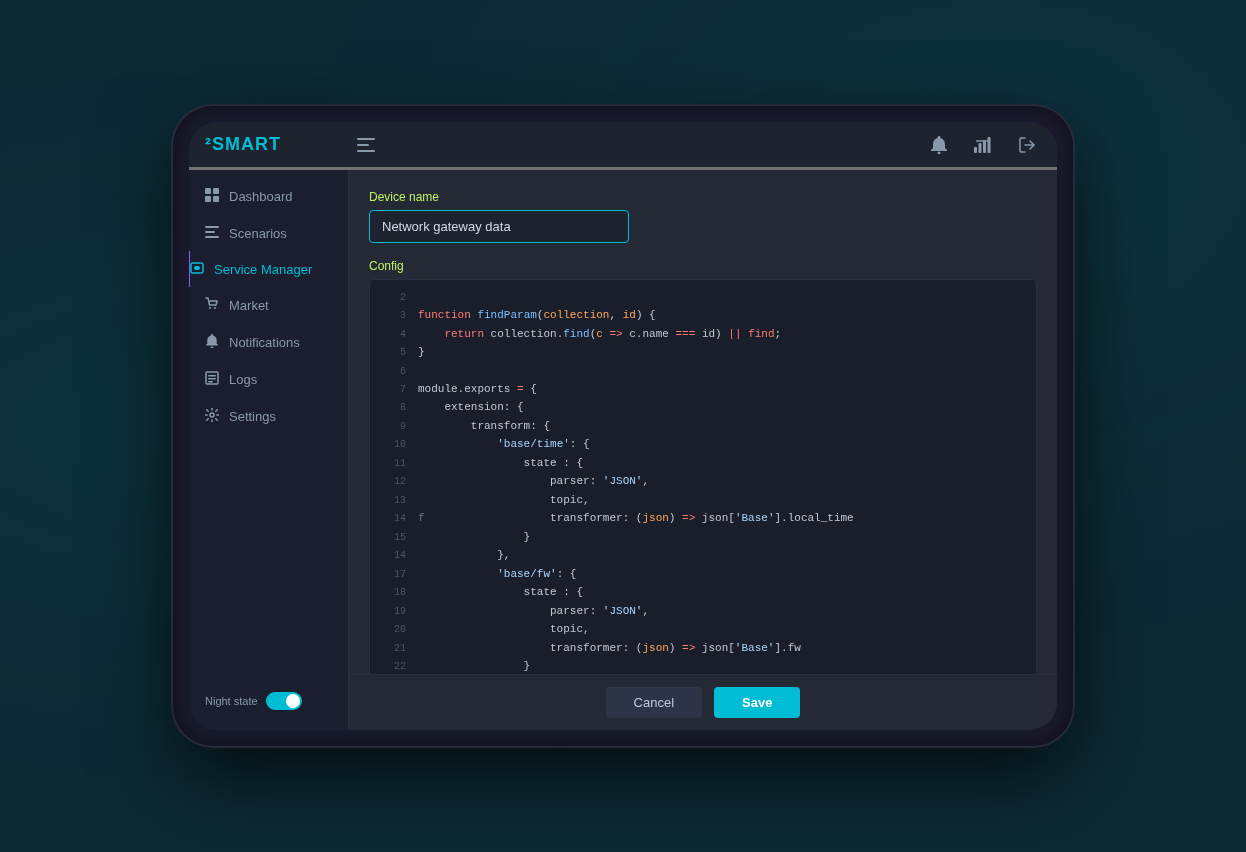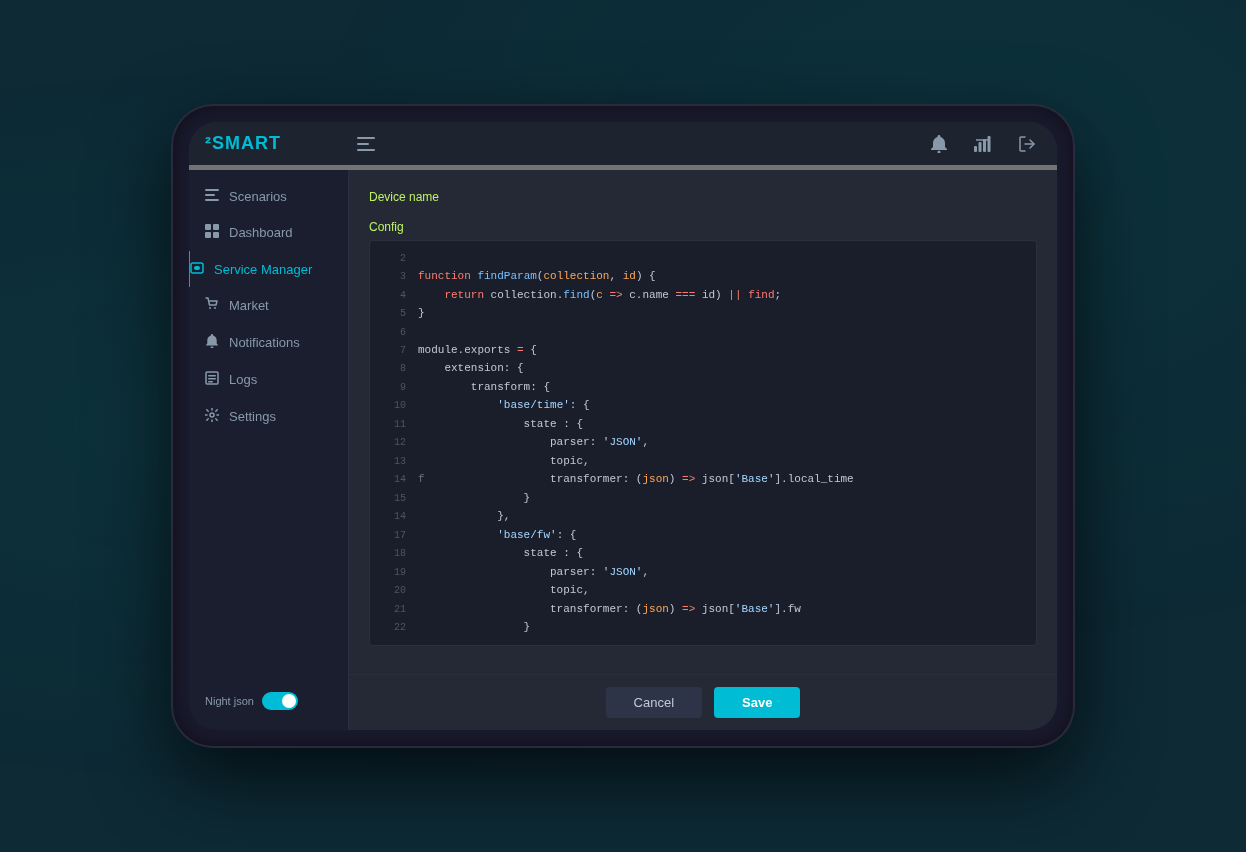--- a/index.html
+++ b/index.html
@@ -48,21 +48,21 @@
     }
 
     
     .top-bar {
       background: #1e2330;
       height: 48px;
       display: flex;
       align-items: center;
       justify-content: space-between;
       padding: 0 16px 0 0;
-      border-bottom: 5px solid #737373;
+      border-bottom: 3px solid #737373;
       flex-shrink: 0;
     }
 
     .logo {
       display: flex;
       align-items: center;
       padding: 0 16px;
       width: 160px;
     }
 
@@ -341,41 +341,41 @@
         </div>
       </div>
     </div>
 
     <div class="main-layout">
 
       <div class="sidebar">
 
         <div class="sidebar-item">
           <span class="item-icon">
-            <svg width="14" height="12" viewBox="0 0 14 12" fill="none">
-              <rect y="0" width="14" height="2" rx="1" fill="#8899aa"></rect>
-              <rect y="5" width="10" height="2" rx="1" fill="#8899aa"></rect>
-              <rect y="10" width="14" height="2" rx="1" fill="#8899aa"></rect>
-            </svg>
-          </span>
-          <span>Scenarios</span>
-        </div>
-
-        <div class="sidebar-item">
-          <span class="item-icon">
             <svg width="14" height="14" viewBox="0 0 14 14" fill="none">
               <rect x="0" y="0" width="6" height="6" rx="1" fill="#8899aa"></rect>
               <rect x="8" y="0" width="6" height="6" rx="1" fill="#8899aa"></rect>
               <rect x="0" y="8" width="6" height="6" rx="1" fill="#8899aa"></rect>
               <rect x="8" y="8" width="6" height="6" rx="1" fill="#8899aa"></rect>
             </svg>
           </span>
           <span>Dashboard</span>
         </div>
 
+        <div class="sidebar-item">
+          <span class="item-icon">
+            <svg width="14" height="12" viewBox="0 0 14 12" fill="none">
+              <rect y="0" width="14" height="2" rx="1" fill="#8899aa"></rect>
+              <rect y="5" width="10" height="2" rx="1" fill="#8899aa"></rect>
+              <rect y="10" width="14" height="2" rx="1" fill="#8899aa"></rect>
+            </svg>
+          </span>
+          <span>Scenarios</span>
+        </div>
+
         <div class="sidebar-item active">
           <span class="item-icon">
             <svg width="14" height="12" viewBox="0 0 14 12" fill="none">
               <rect x="1" y="1" width="12" height="10" rx="2" stroke="#00bcd4" stroke-width="1.5" fill="none"></rect>
               <path d="M4 6C4 4.9 4.9 4 6 4H8C9.1 4 10 4.9 10 6V6C10 7.1 9.1 8 8 8H6C4.9 8 4 7.1 4 6V6Z" fill="#00bcd4"></path>
             </svg>
           </span>
           <span style="color:#00bcd4">Service Manager</span>
         </div>
 
@@ -417,32 +417,33 @@
             <svg width="14" height="14" viewBox="0 0 14 14" fill="none">
               <circle cx="7" cy="7" r="2" stroke="#8899aa" stroke-width="1.5" fill="none"></circle>
               <path d="M7 0V2M7 12V14M0 7H2M12 7H14M1.8 1.8L3.2 3.2M10.8 10.8L12.2 12.2M1.8 12.2L3.2 10.8M10.8 3.2L12.2 1.8" stroke="#8899aa" stroke-width="1.5" stroke-linecap="round"></path>
             </svg>
           </span>
           <span>Settings</span>
         </div>
 
         <div class="sidebar-bottom">
           <div class="night-mode-toggle">
-            <span>Night json</span>
+            <span>Night state</span>
             <div class="toggle-switch"></div>
           </div>
         </div>
       </div>
 
       <div style="flex:1; display:flex; flex-direction:column; overflow:hidden;">
 
         <div class="content-area">
 
           <div class="form-group">
             <label class="form-label">Device name</label>
+            <input class="form-input" type="text" value="Network gateway data" style="">
           </div>
 
           <div class="form-group">
             <label class="form-label">Config</label>
             <div class="code-editor">
 
               <div class="code-line">
                 <span class="line-num">2</span>
                 <span class="line-content"></span>
               </div>

